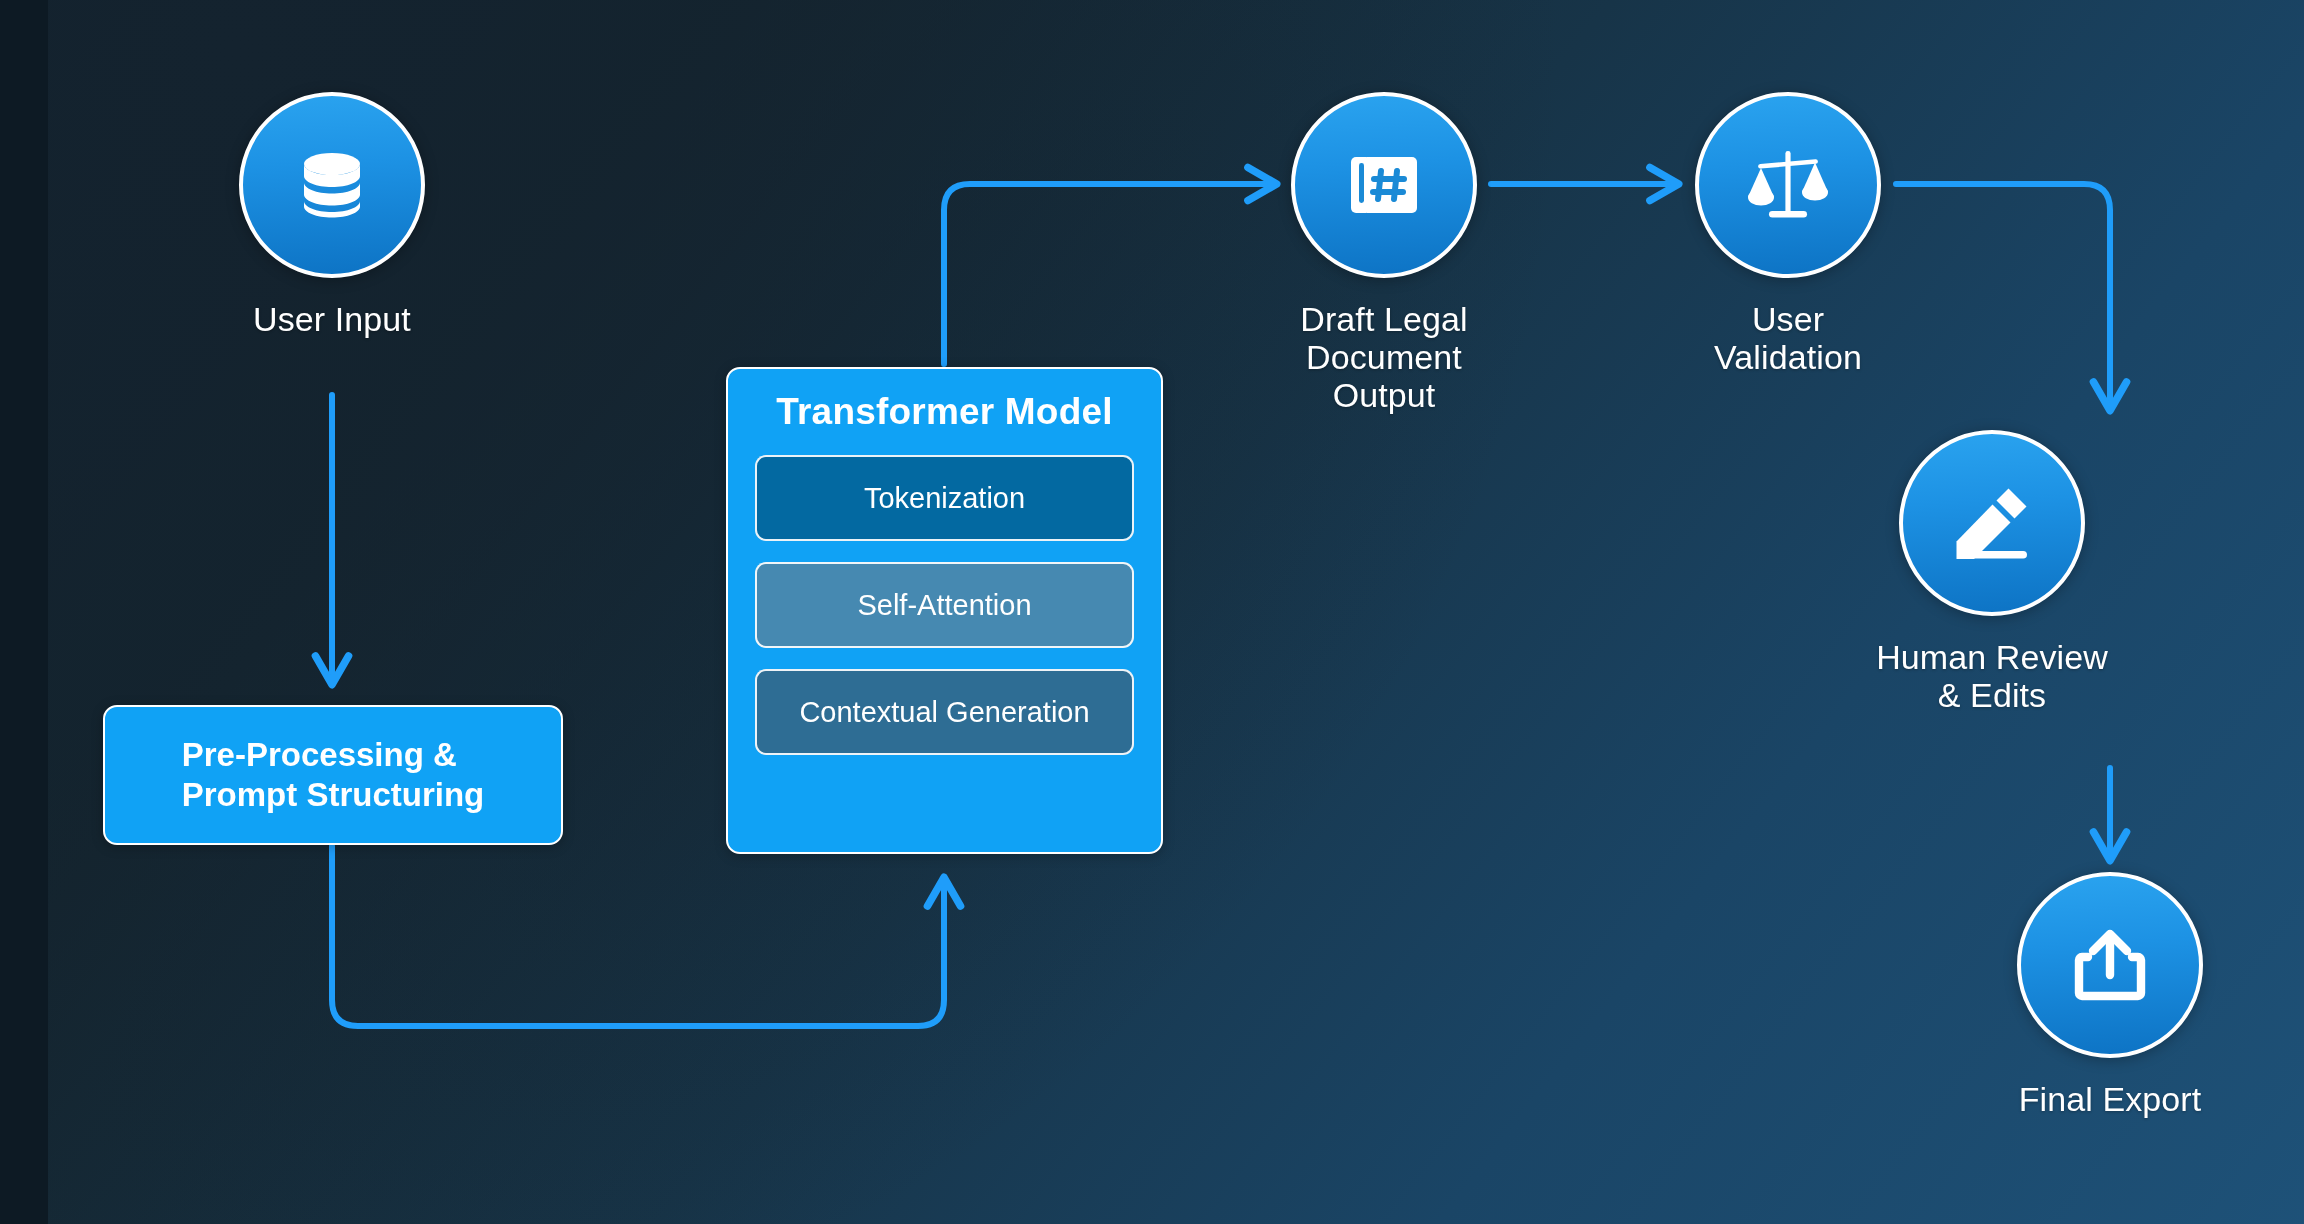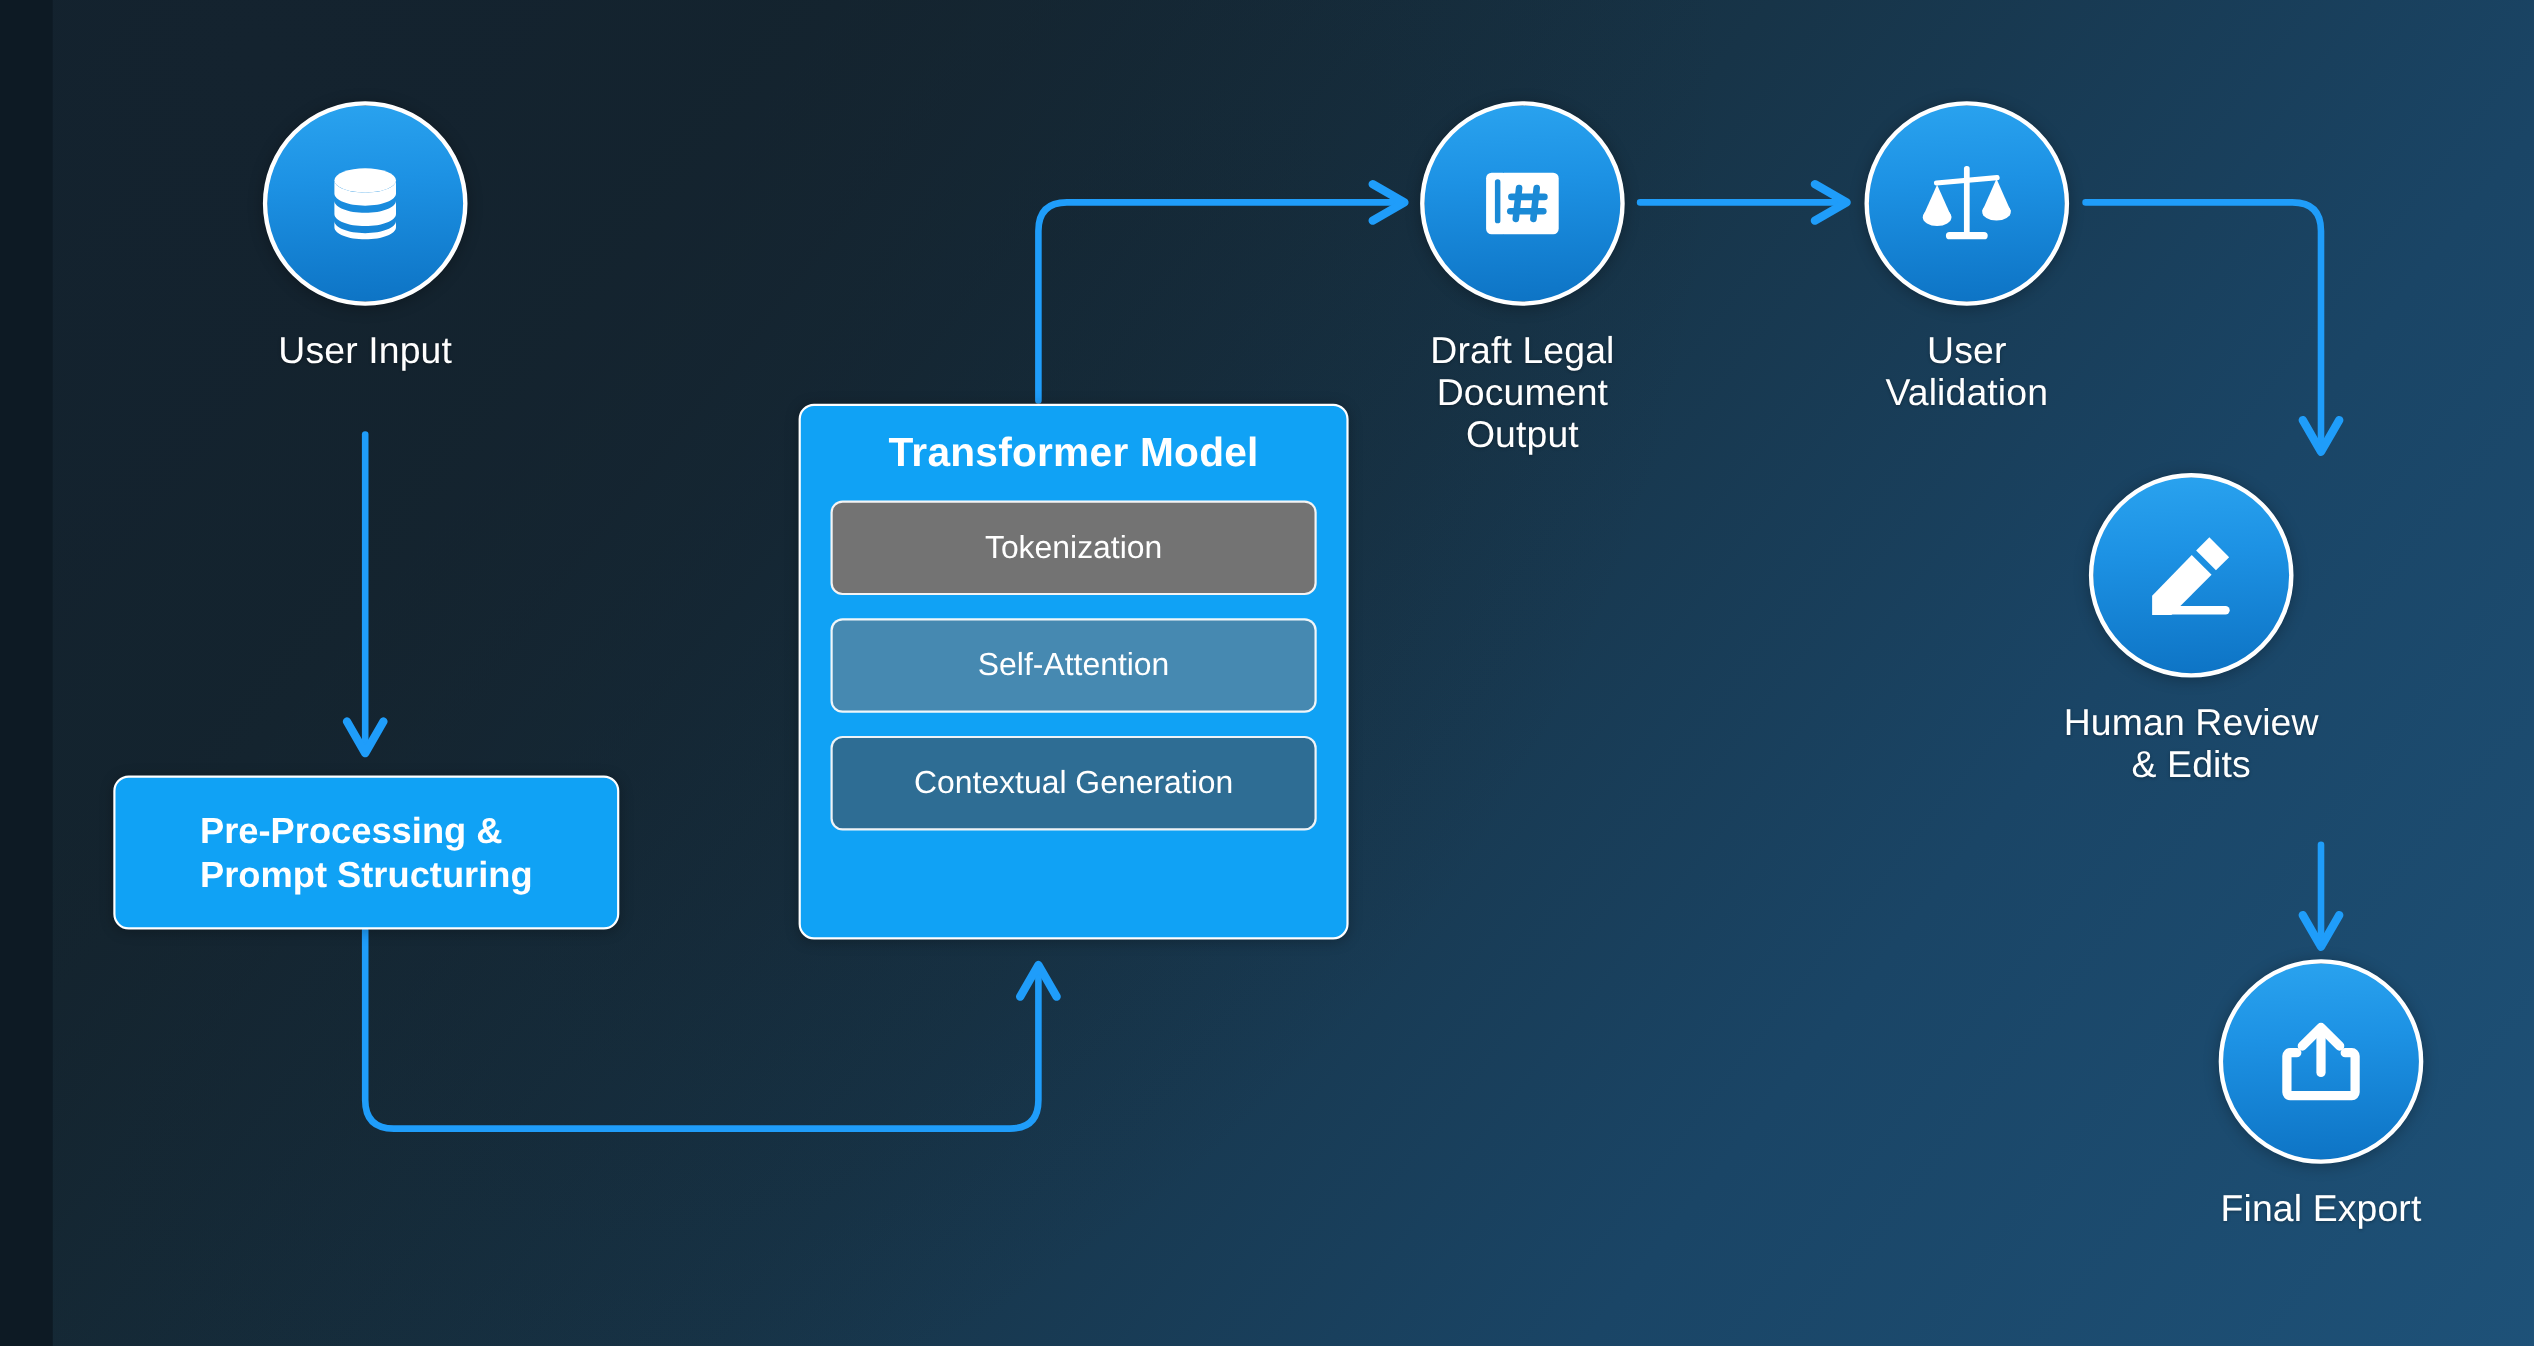--- a/index.html
+++ b/index.html
@@ -82,21 +82,21 @@
     line-height: 1.22;
     font-weight: bold;
     white-space: pre-line;
   }
 
   
   #transformer-box {
     position: absolute;
     left: 678px;
     top: 367px;
-    width: 500px;
+    width: 437px;
     height: 487px;
     box-sizing: border-box;
     border-radius: 14px;
     border: 2px solid #ffffff;
     background: #10a2f5;
     box-shadow: 0 2px 12px rgba(0,0,0,0.25);
     display: flex;
     flex-direction: column;
     align-items: center;
     padding: 22px 27px 24px 27px;
@@ -115,21 +115,21 @@
     border-radius: 11px;
     border: 2px solid rgba(255,255,255,0.92);
     display: flex;
     align-items: center;
     justify-content: center;
     color: #ffffff;
     font-size: 29px;
     margin-bottom: 21px;
   }
   .sublayer:last-child { margin-bottom: 0; }
-  .sub-tokenization { background: #737373; }
+  .sub-tokenization { background: #0369a1; }
   .sub-attention    { background: #4689b1; }
   .sub-contextual   { background: #2e6d94; }
 </style>
 </head>
 <body>
 
 <div id="stage">
 
   <svg id="wires" viewBox="0 0 2304 1224" xmlns="http://www.w3.org/2000/svg">
     <defs>

